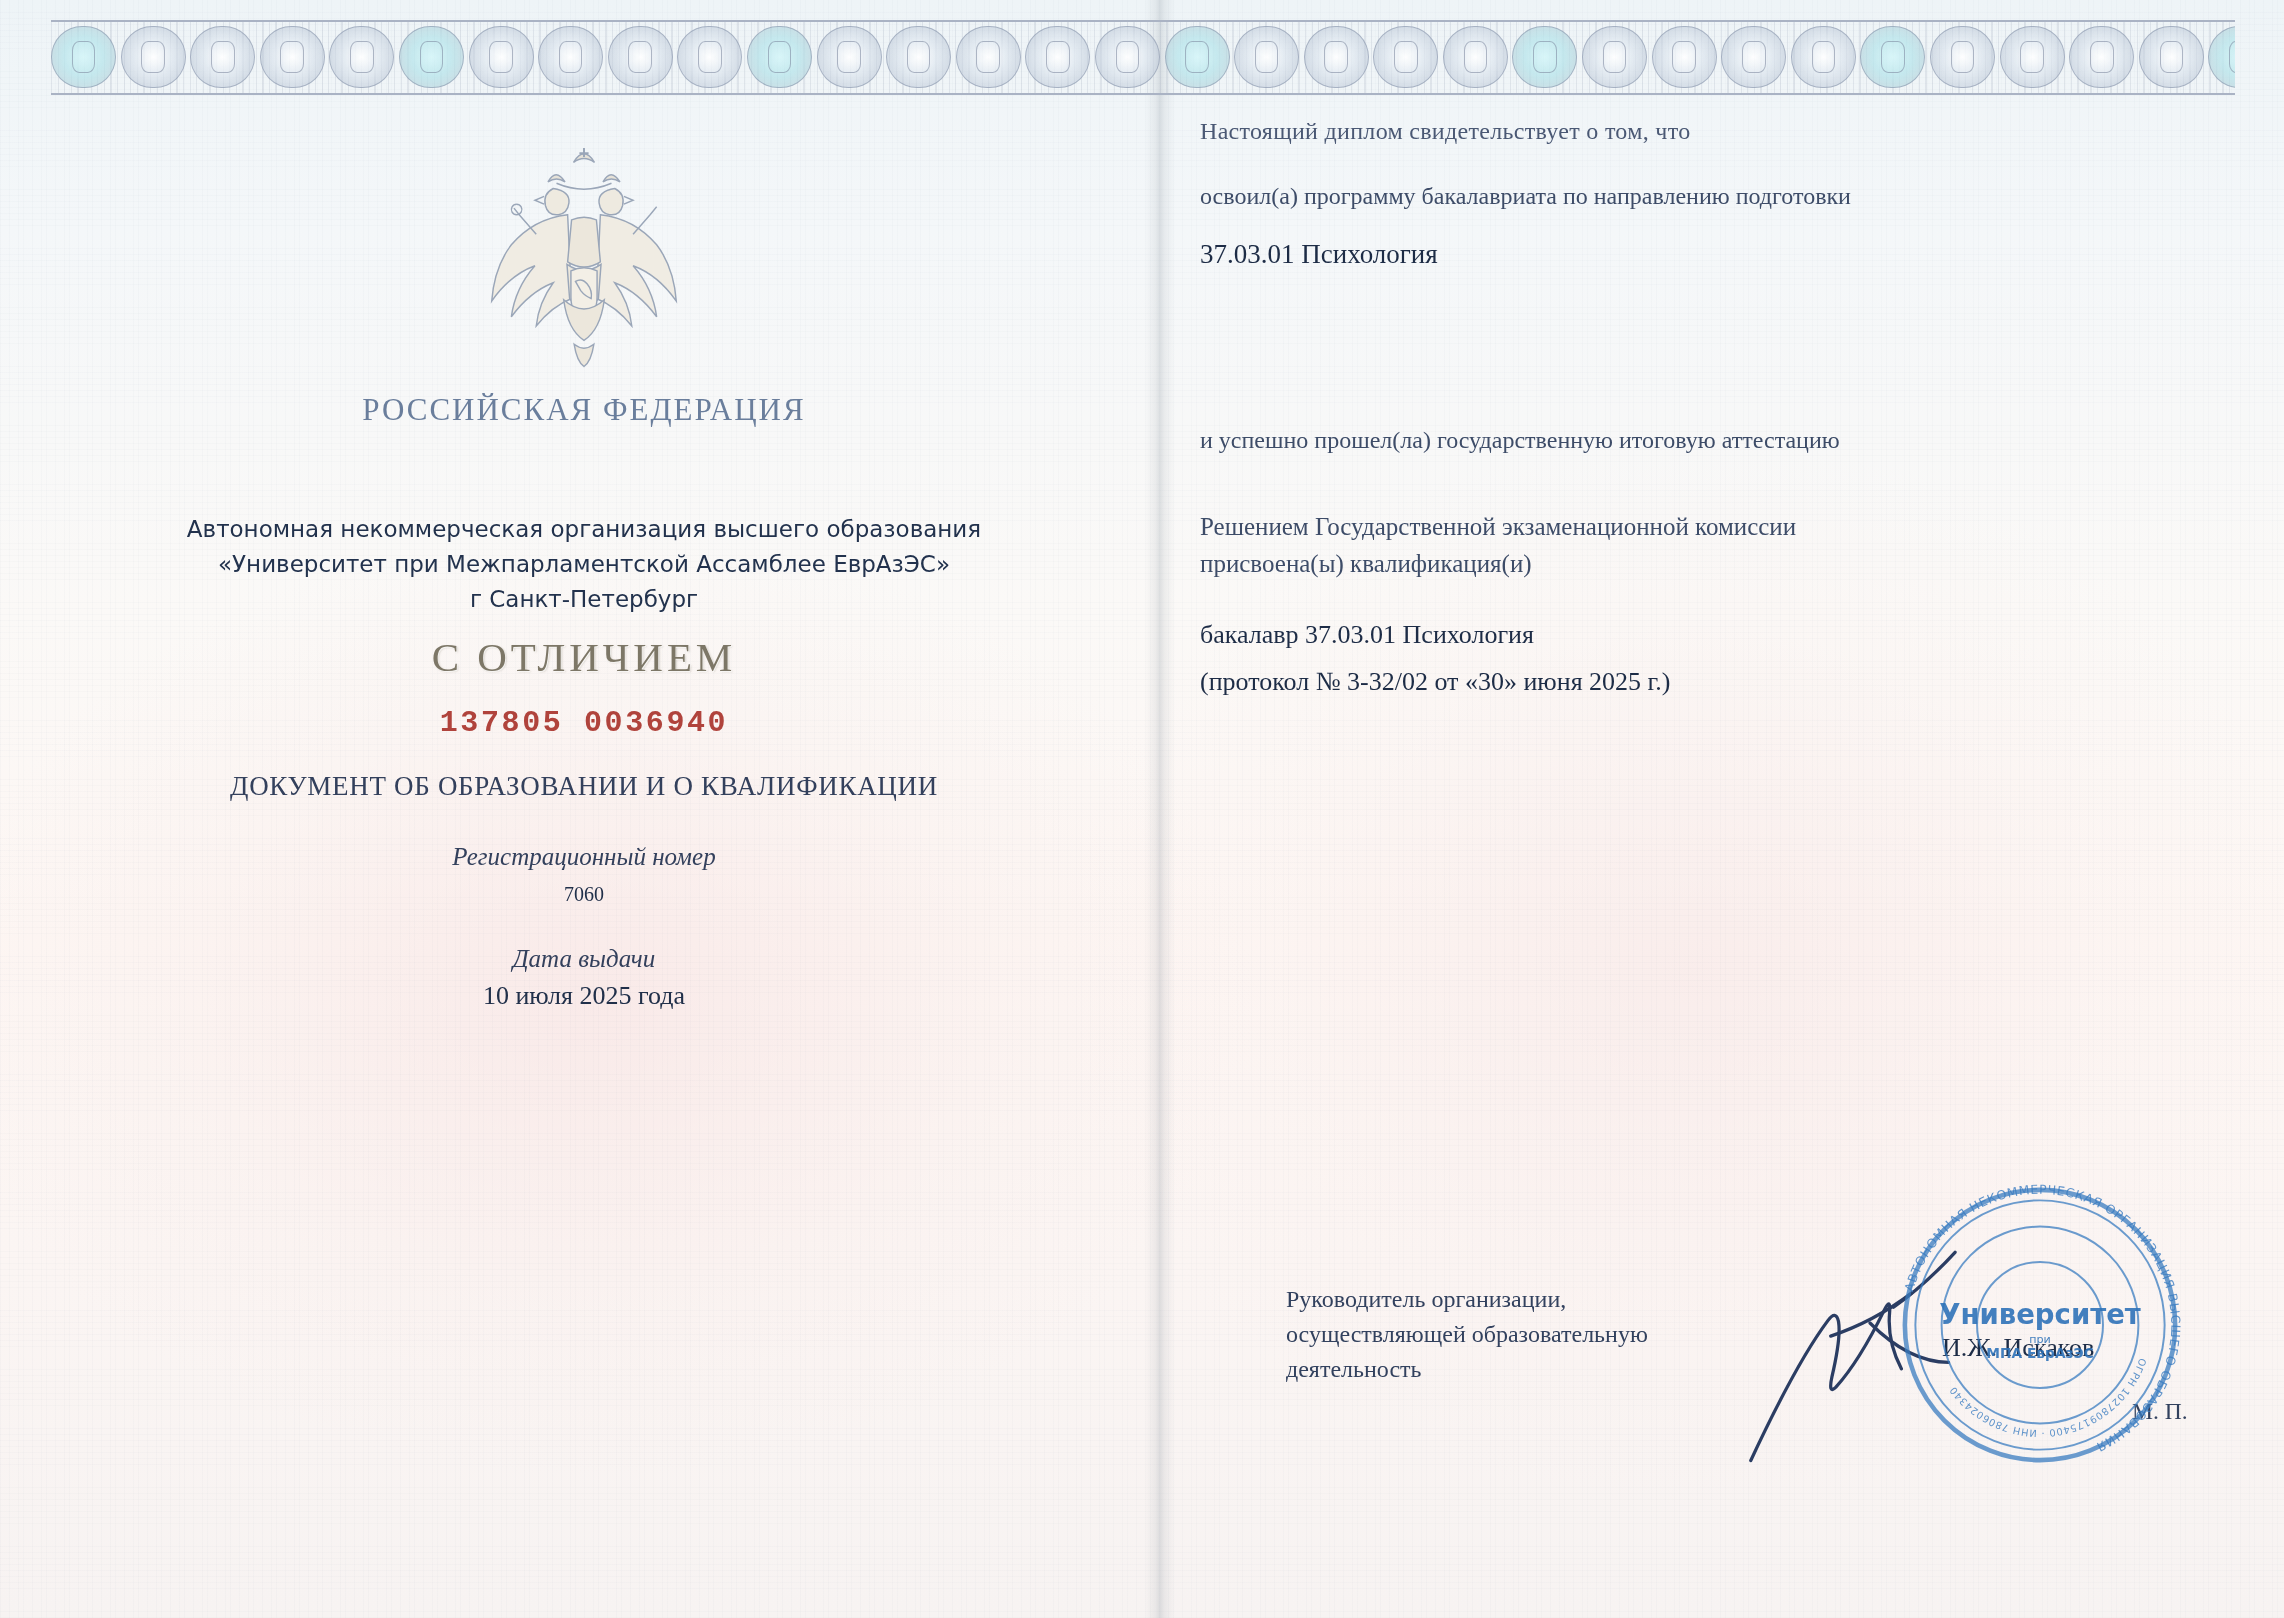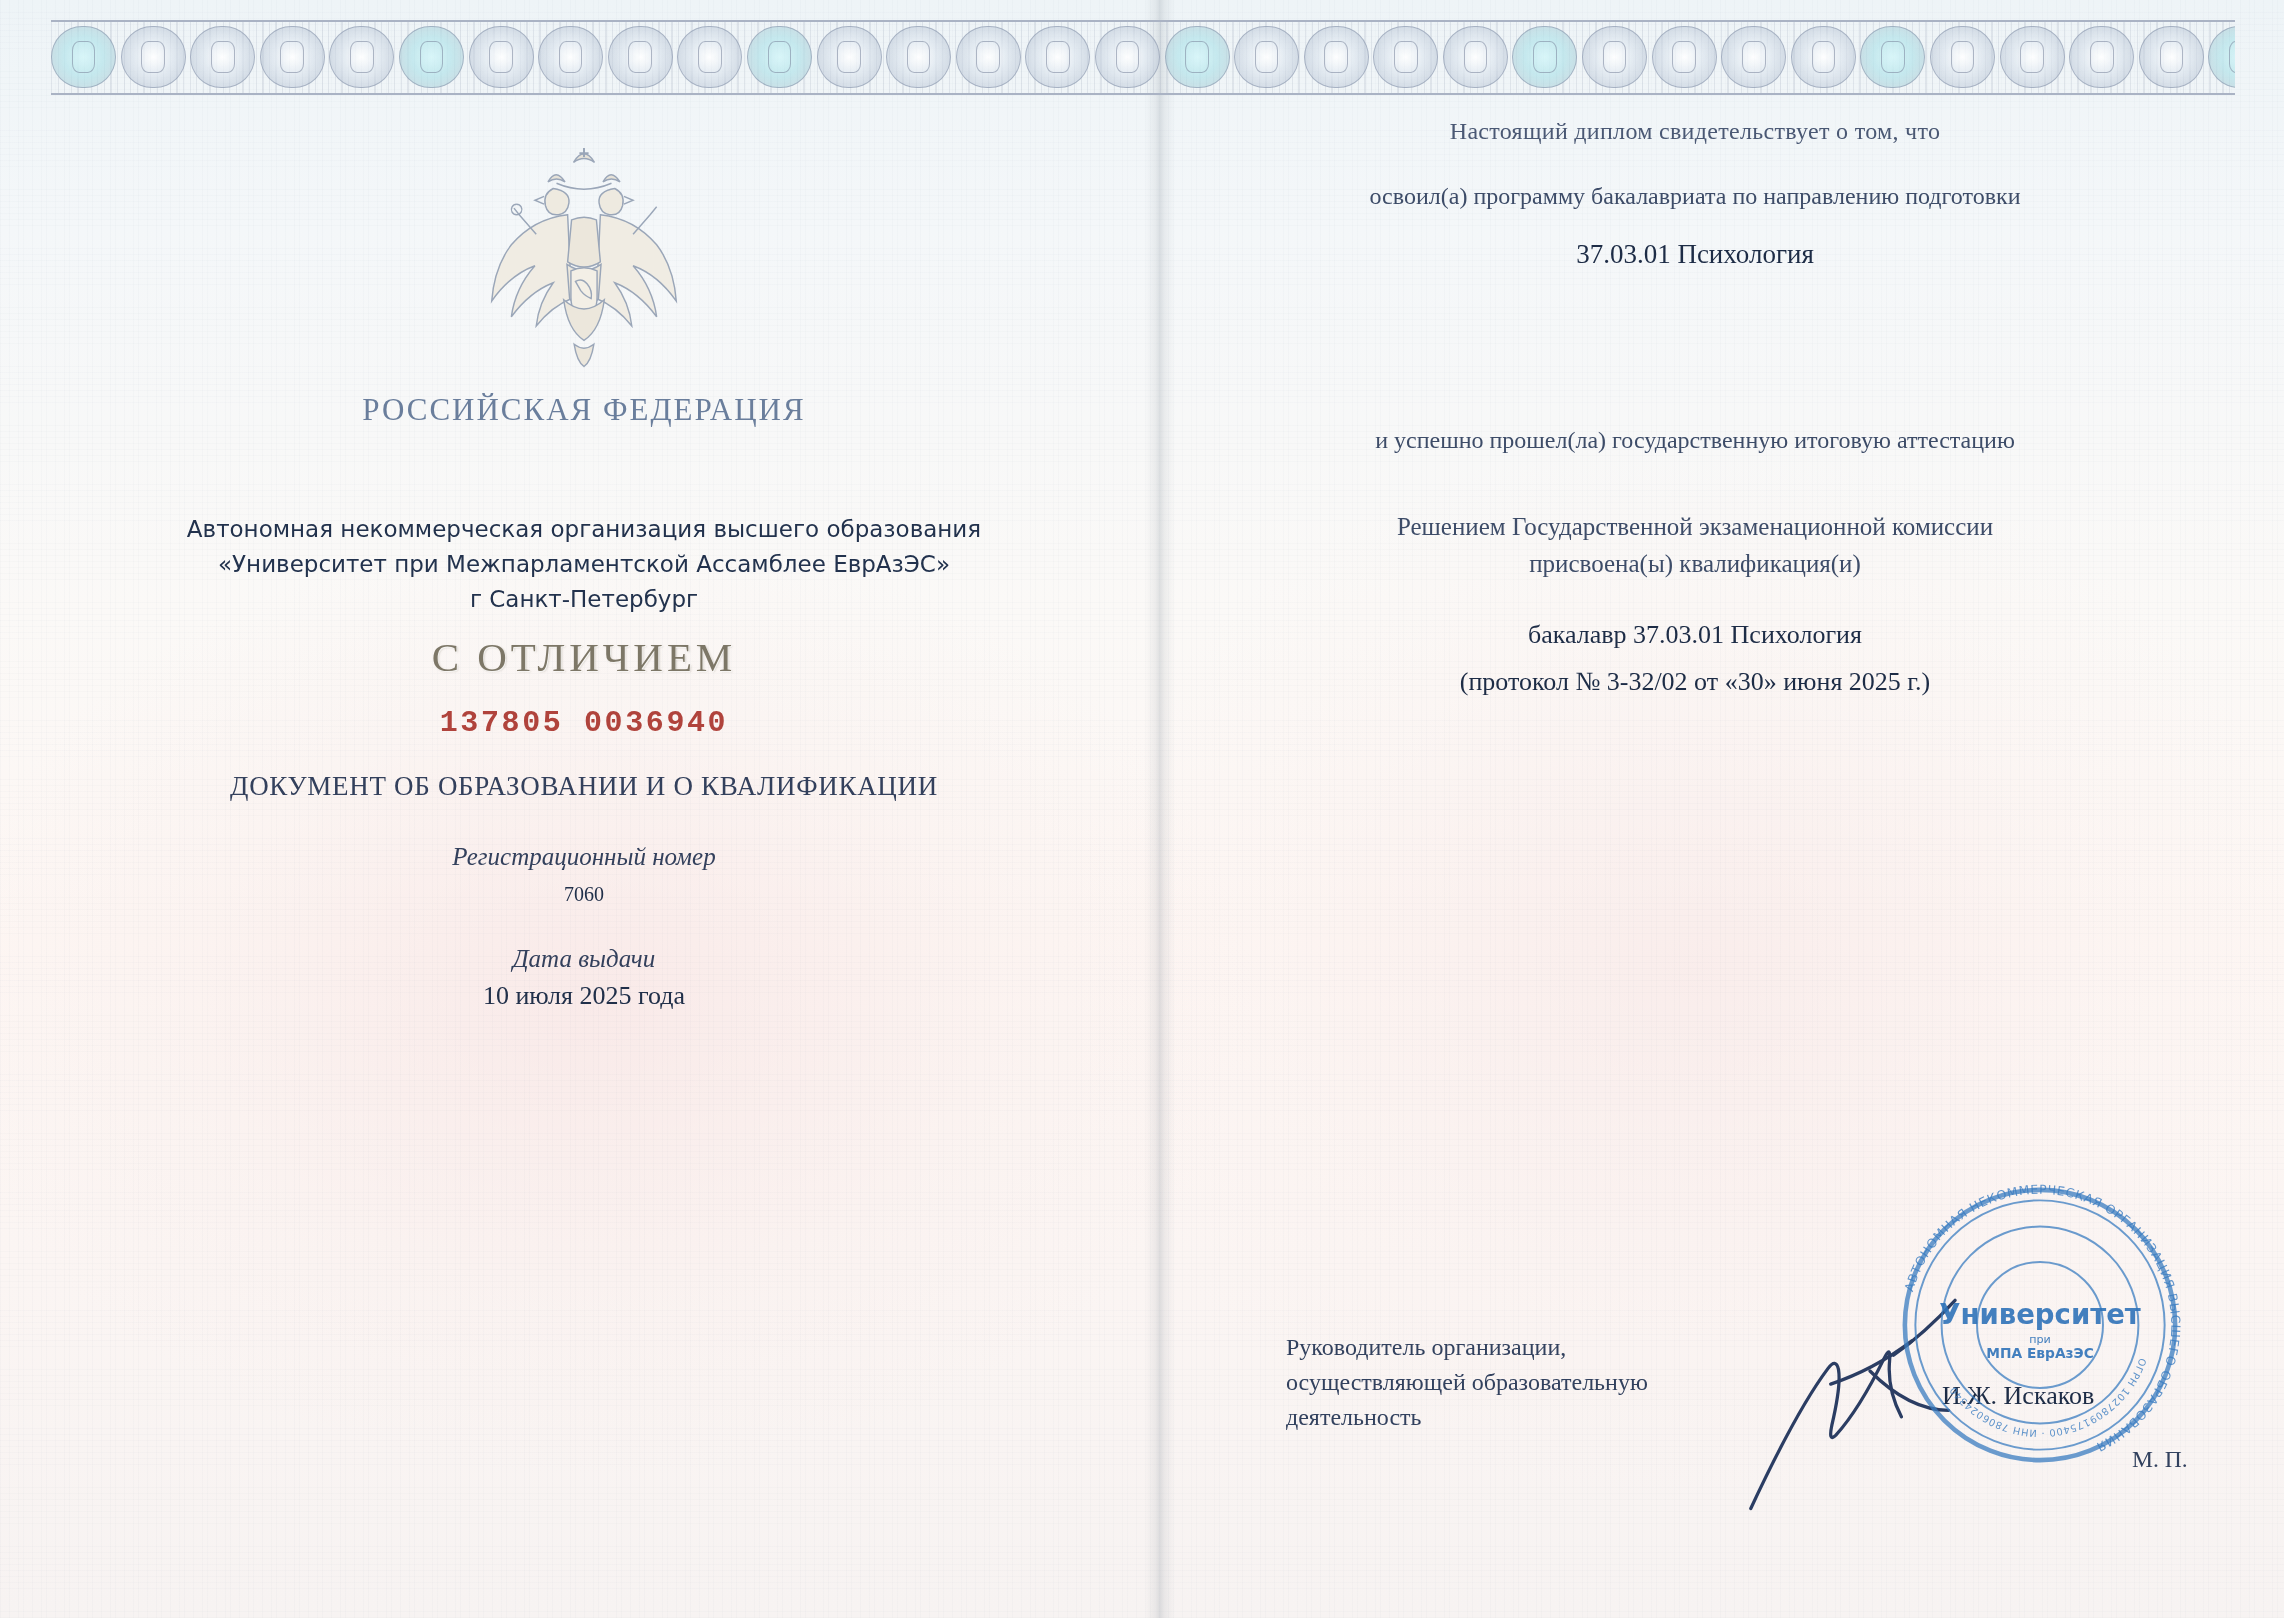--- a/index.html
+++ b/index.html
@@ -172,21 +172,20 @@
     font-size: 26px;
     color: #21304a;
   }
 
   
   .right-col {
     position: absolute;
     top: 118px;
     left: 1200px;
     width: 990px;
-    text-align: center;
     color: #2b3a55;
   }
   .r-lead {
     font-size: 24px;
     letter-spacing: 0.3px;
     color: #4a5874;
   }
   .r-name {
     margin-top: 30px;
     font-size: 41px;
@@ -222,21 +221,21 @@
   .r-protocol {
     margin-top: 17px;
     font-size: 26px;
     color: #1d2c46;
   }
 
   
   .sign-area {
     position: absolute;
     left: 1286px;
-    top: 1312px;
+    top: 1264px;
     width: 931px;
     height: 223px;
   }
   .sign-role {
     position: absolute;
     left: 0;
     top: 18.4px;
     width: 499px;
     text-align: left;
     font-size: 24px;

